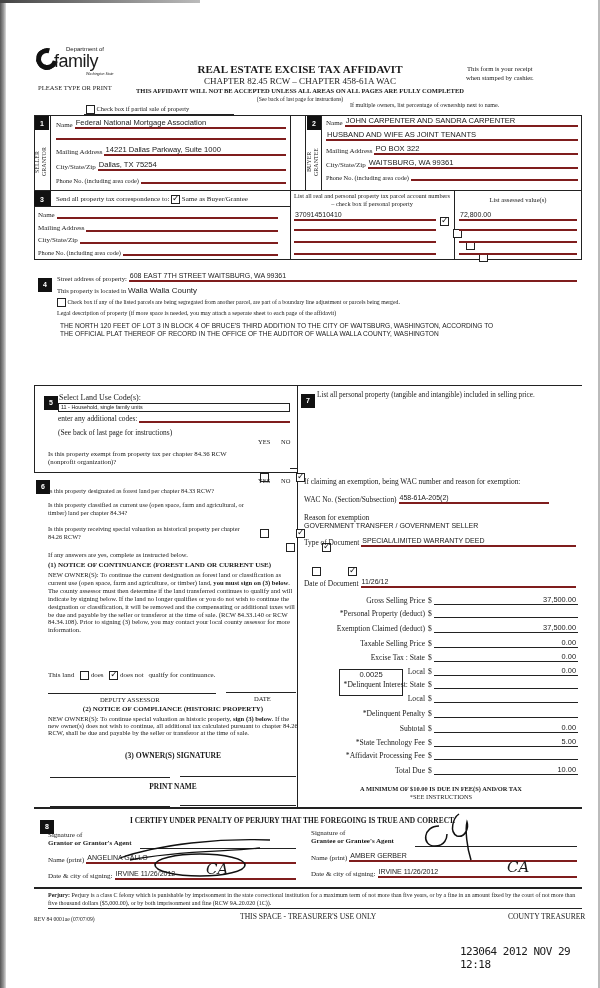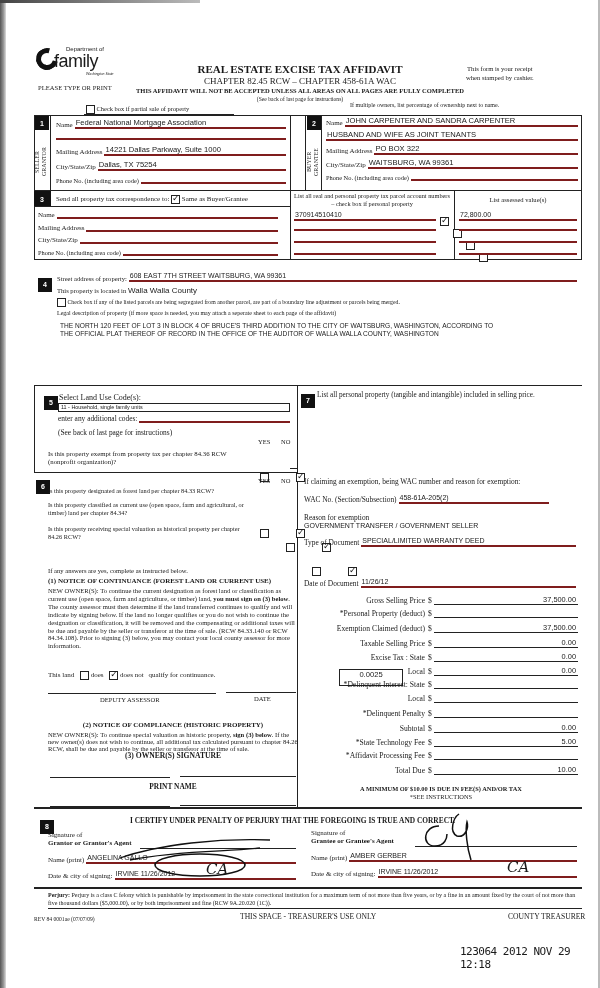--- a/index.html
+++ b/index.html
@@ -35,21 +35,21 @@
   .vlabel { position: absolute; writing-mode: vertical-rl; transform: rotate(180deg); font-size: 6px; text-align: center; line-height: 6.5px; }
   .row { position: absolute; display: flex; align-items: flex-end; white-space: nowrap; }
   .row .lbl { font-size: 7px; margin-right: 2px; }
   .row .val { flex: 1; border-bottom: 2px solid #7f1d1d; font-family: "Liberation Sans", sans-serif; font-size: 7.6px; padding-left: 1px; line-height: 9px; min-height: 9px; }
 
   .mid-divider { left: 290px; top: 115px; width: 1px; height: 76px; background: #222; }
   .hline { height: 1px; background: #222; }
   .vline { width: 1px; background: #222; }
   .q { font-size: 6.8px; line-height: 8px; }
   .yesno { font-size: 6.5px; }
-  .para { font-size: 6.6px; line-height: 7.9px; margin-top: 16px; }
+  .para { font-size: 6.6px; line-height: 7.9px; }
   .bold { font-weight: bold; }
 
   .calc-row { position: absolute; display: flex; align-items: flex-end; font-size: 7.6px; white-space: nowrap; }
   .calc-row .lbl { text-align: right; width: 128px; padding-right: 3px; }
   .calc-row .dollar { width: 6px; }
   .calc-row .val { width: 144px; border-bottom: 1px solid #222; text-align: right; font-family: "Liberation Sans", sans-serif; font-size: 7.4px; line-height: 9px; min-height: 9px; padding-right: 2px; }
 
   .sig-scribble { position: absolute; pointer-events: none; }
   .stamp { font-family: "DejaVu Sans Mono", monospace; font-size: 11px; letter-spacing: -0.5px; }
 </style>
@@ -314,21 +314,21 @@
 <div class="abs sans" style="left:304px;top:522px;font-size:7px;">GOVERNMENT TRANSFER / GOVERNMENT SELLER</div>
 
 <div class="row" style="left:304px;top:536px;width:272px;">
   <span class="lbl" style="font-size:7.4px">Type of Document</span>
   <span class="val" style="font-size:7px;">SPECIAL/LIMITED WARRANTY DEED</span>
 </div>
 <div class="row" style="left:304px;top:577px;width:272px;">
   <span class="lbl" style="font-size:7.4px">Date of Document</span>
   <span class="val" style="font-size:7px;">11/26/12</span>
 </div>
-<div class="abs sans" style="left:339px;top:669px;width:64px;height:17px;border:1px solid #222;font-size:7.6px;text-align:center;line-height:10px;">0.0025</div>
+<div class="abs sans" style="left:339px;top:669px;width:64px;height:27px;border:1px solid #222;font-size:7.6px;text-align:center;line-height:10px;">0.0025</div>
 <div id="amount-rows">
     <div class="calc-row" style="left:300px;top:595px;">
        <span class="lbl">Gross Selling Price</span>
        <span class="dollar">$</span>
        <span class="val">37,500.00</span>
      </div>
     <div class="calc-row" style="left:300px;top:609.2px;">
        <span class="lbl">*Personal Property (deduct)</span>
        <span class="dollar">$</span>
        <span class="val"></span>

